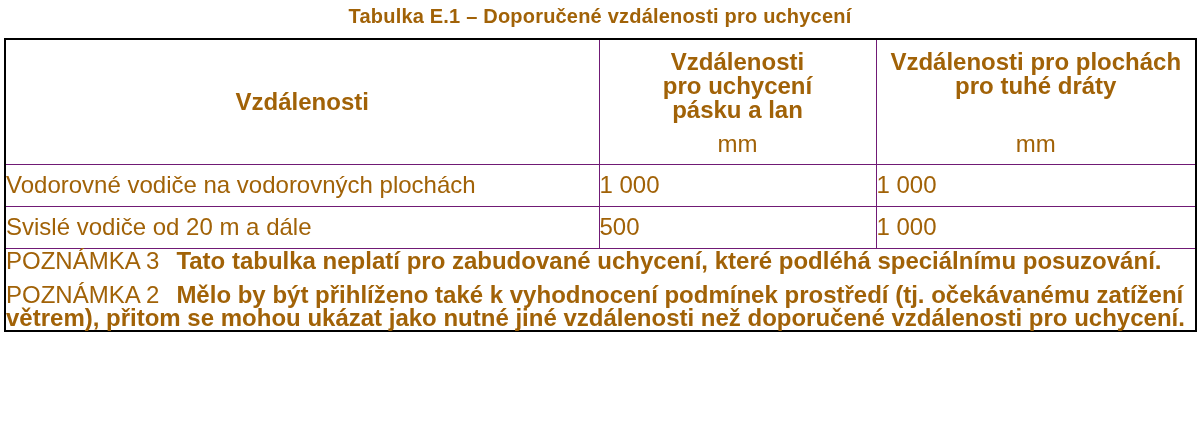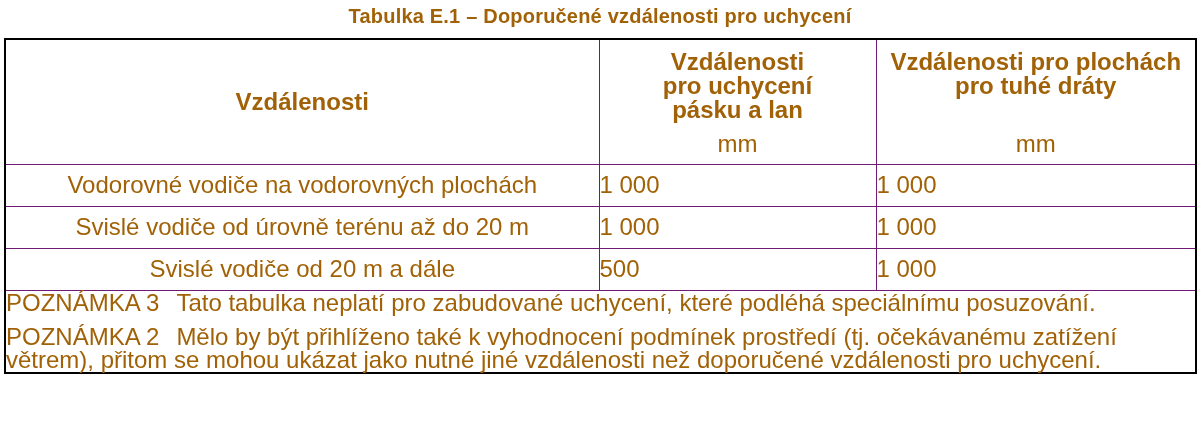--- a/index.html
+++ b/index.html
@@ -49,28 +49,28 @@
     line-height: 24px;
     text-align: center;
   }
   .hdr-unit {
     font-weight: normal;
     line-height: 22px;
     margin-top: 9px;
   }
   
   tr.data-row td { height: 42px; }
-  td.arr-cell { text-align: center; padding-left: 8px; }
+  td.arr-cell { text-align: left; padding-left: 8px; }
   td.val-cell { }
   
   td.notes-cell { padding: 9px 8px 10px 8px; text-align: left; }
   .note { margin: 0 0 11px 0; line-height: 23px; }
   .note:last-child { margin-bottom: 1px; }
   .note-label { display: inline; padding-right: 17px; }
-  .note-text { display: inline; }
+  .note-text { display: inline; font-weight: bold; }
 </style>
 </head>
 <body>
 
 <div class="page">
 
   <div class="title">Tabulka E.1 – Doporučené vzdálenosti pro uchycení</div>
 
   <table class="dist">
     <colgroup>
@@ -99,25 +99,20 @@
       </th>
     </tr>
 
     <tr class="data-row">
       <td class="arr-cell">Vodorovné vodiče na vodorovných plochách</td>
       <td class="val-cell">1 000</td>
       <td class="val-cell">1 000</td>
     </tr>
 
 
-    <tr class="data-row">
-      <td class="arr-cell">Svislé vodiče od úrovně terénu až do 20 m</td>
-      <td class="val-cell">1 000</td>
-      <td class="val-cell">1 000</td>
-    </tr>
 
     <tr class="data-row">
       <td class="arr-cell">Svislé vodiče od 20 m a dále</td>
       <td class="val-cell">500</td>
       <td class="val-cell">1 000</td>
     </tr>
 
     <tr>
       <td class="notes-cell" colspan="3">
         <p class="note">

